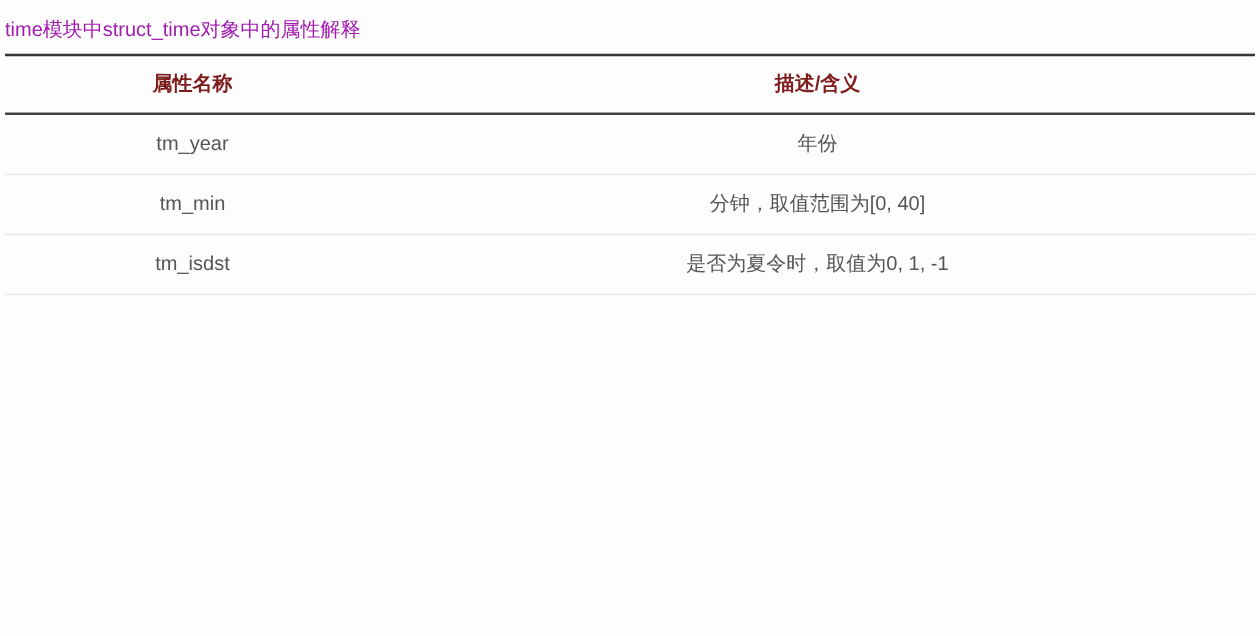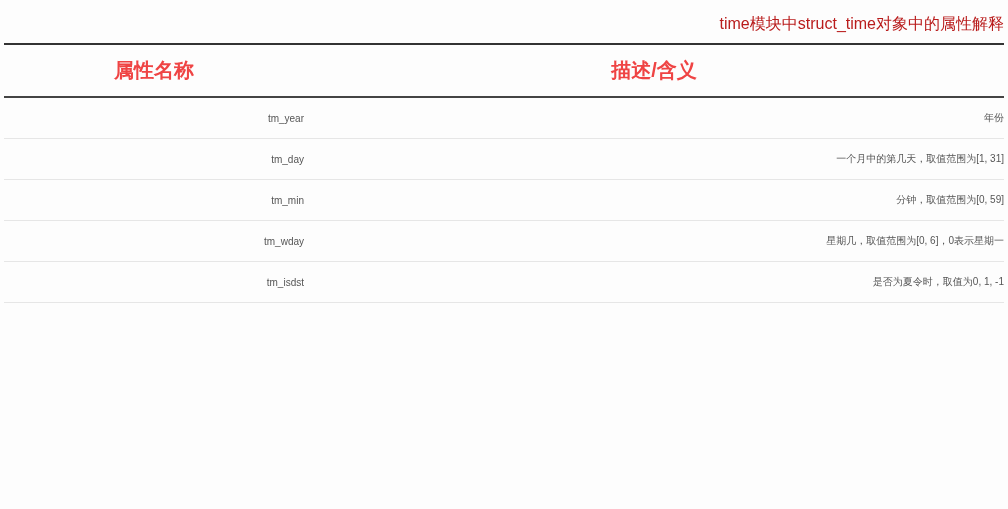--- a/index.html
+++ b/index.html
@@ -12,38 +12,38 @@
       background: #fdfdfd;
       padding: 4px;
       width: 1008px;
     }
     table {
       width: 100%;
       border-collapse: collapse;
       table-layout: fixed;
     }
     .caption-row td {
-      text-align: right;
+      text-align: left;
       padding: 10px 0 8px 0;
       font-size: 16px;
-      color: #b91c1c;
+      color: #a21caf;
       border-bottom: 2px solid #333;
     }
     th {
       font-weight: 700;
-      font-size: 20px;
-      color: #ef4444;
+      font-size: 16px;
+      color: #7f1d1d;
       text-align: center;
       padding: 12px 0;
       border-bottom: 2px solid #444;
     }
     td.cell {
-      text-align: right;
+      text-align: center;
       padding: 13px 0;
-      font-size: 10px;
+      font-size: 16px;
       color: #555;
       border-bottom: 1px solid #e6e6e6;
     }
     col.col-name {
       width: 30%;
     }
     col.col-desc {
       width: 70%;
     }
   </style>
@@ -61,29 +61,21 @@
     </tr>
     <tr>
       <th>属性名称</th>
       <th>描述/含义</th>
     </tr>
     <tr>
       <td class="cell">tm_year</td>
       <td class="cell">年份</td>
     </tr>
     <tr>
-      <td class="cell">tm_day</td>
-      <td class="cell">一个月中的第几天，取值范围为[1, 31]</td>
-    </tr>
-    <tr>
       <td class="cell">tm_min</td>
-      <td class="cell">分钟，取值范围为[0, 59]</td>
-    </tr>
-    <tr>
-      <td class="cell">tm_wday</td>
-      <td class="cell">星期几，取值范围为[0, 6]，0表示星期一</td>
+      <td class="cell">分钟，取值范围为[0, 40]</td>
     </tr>
     <tr>
       <td class="cell">tm_isdst</td>
       <td class="cell">是否为夏令时，取值为0, 1, -1</td>
     </tr>
   </tbody>
 </table>
 
 </body></html>

